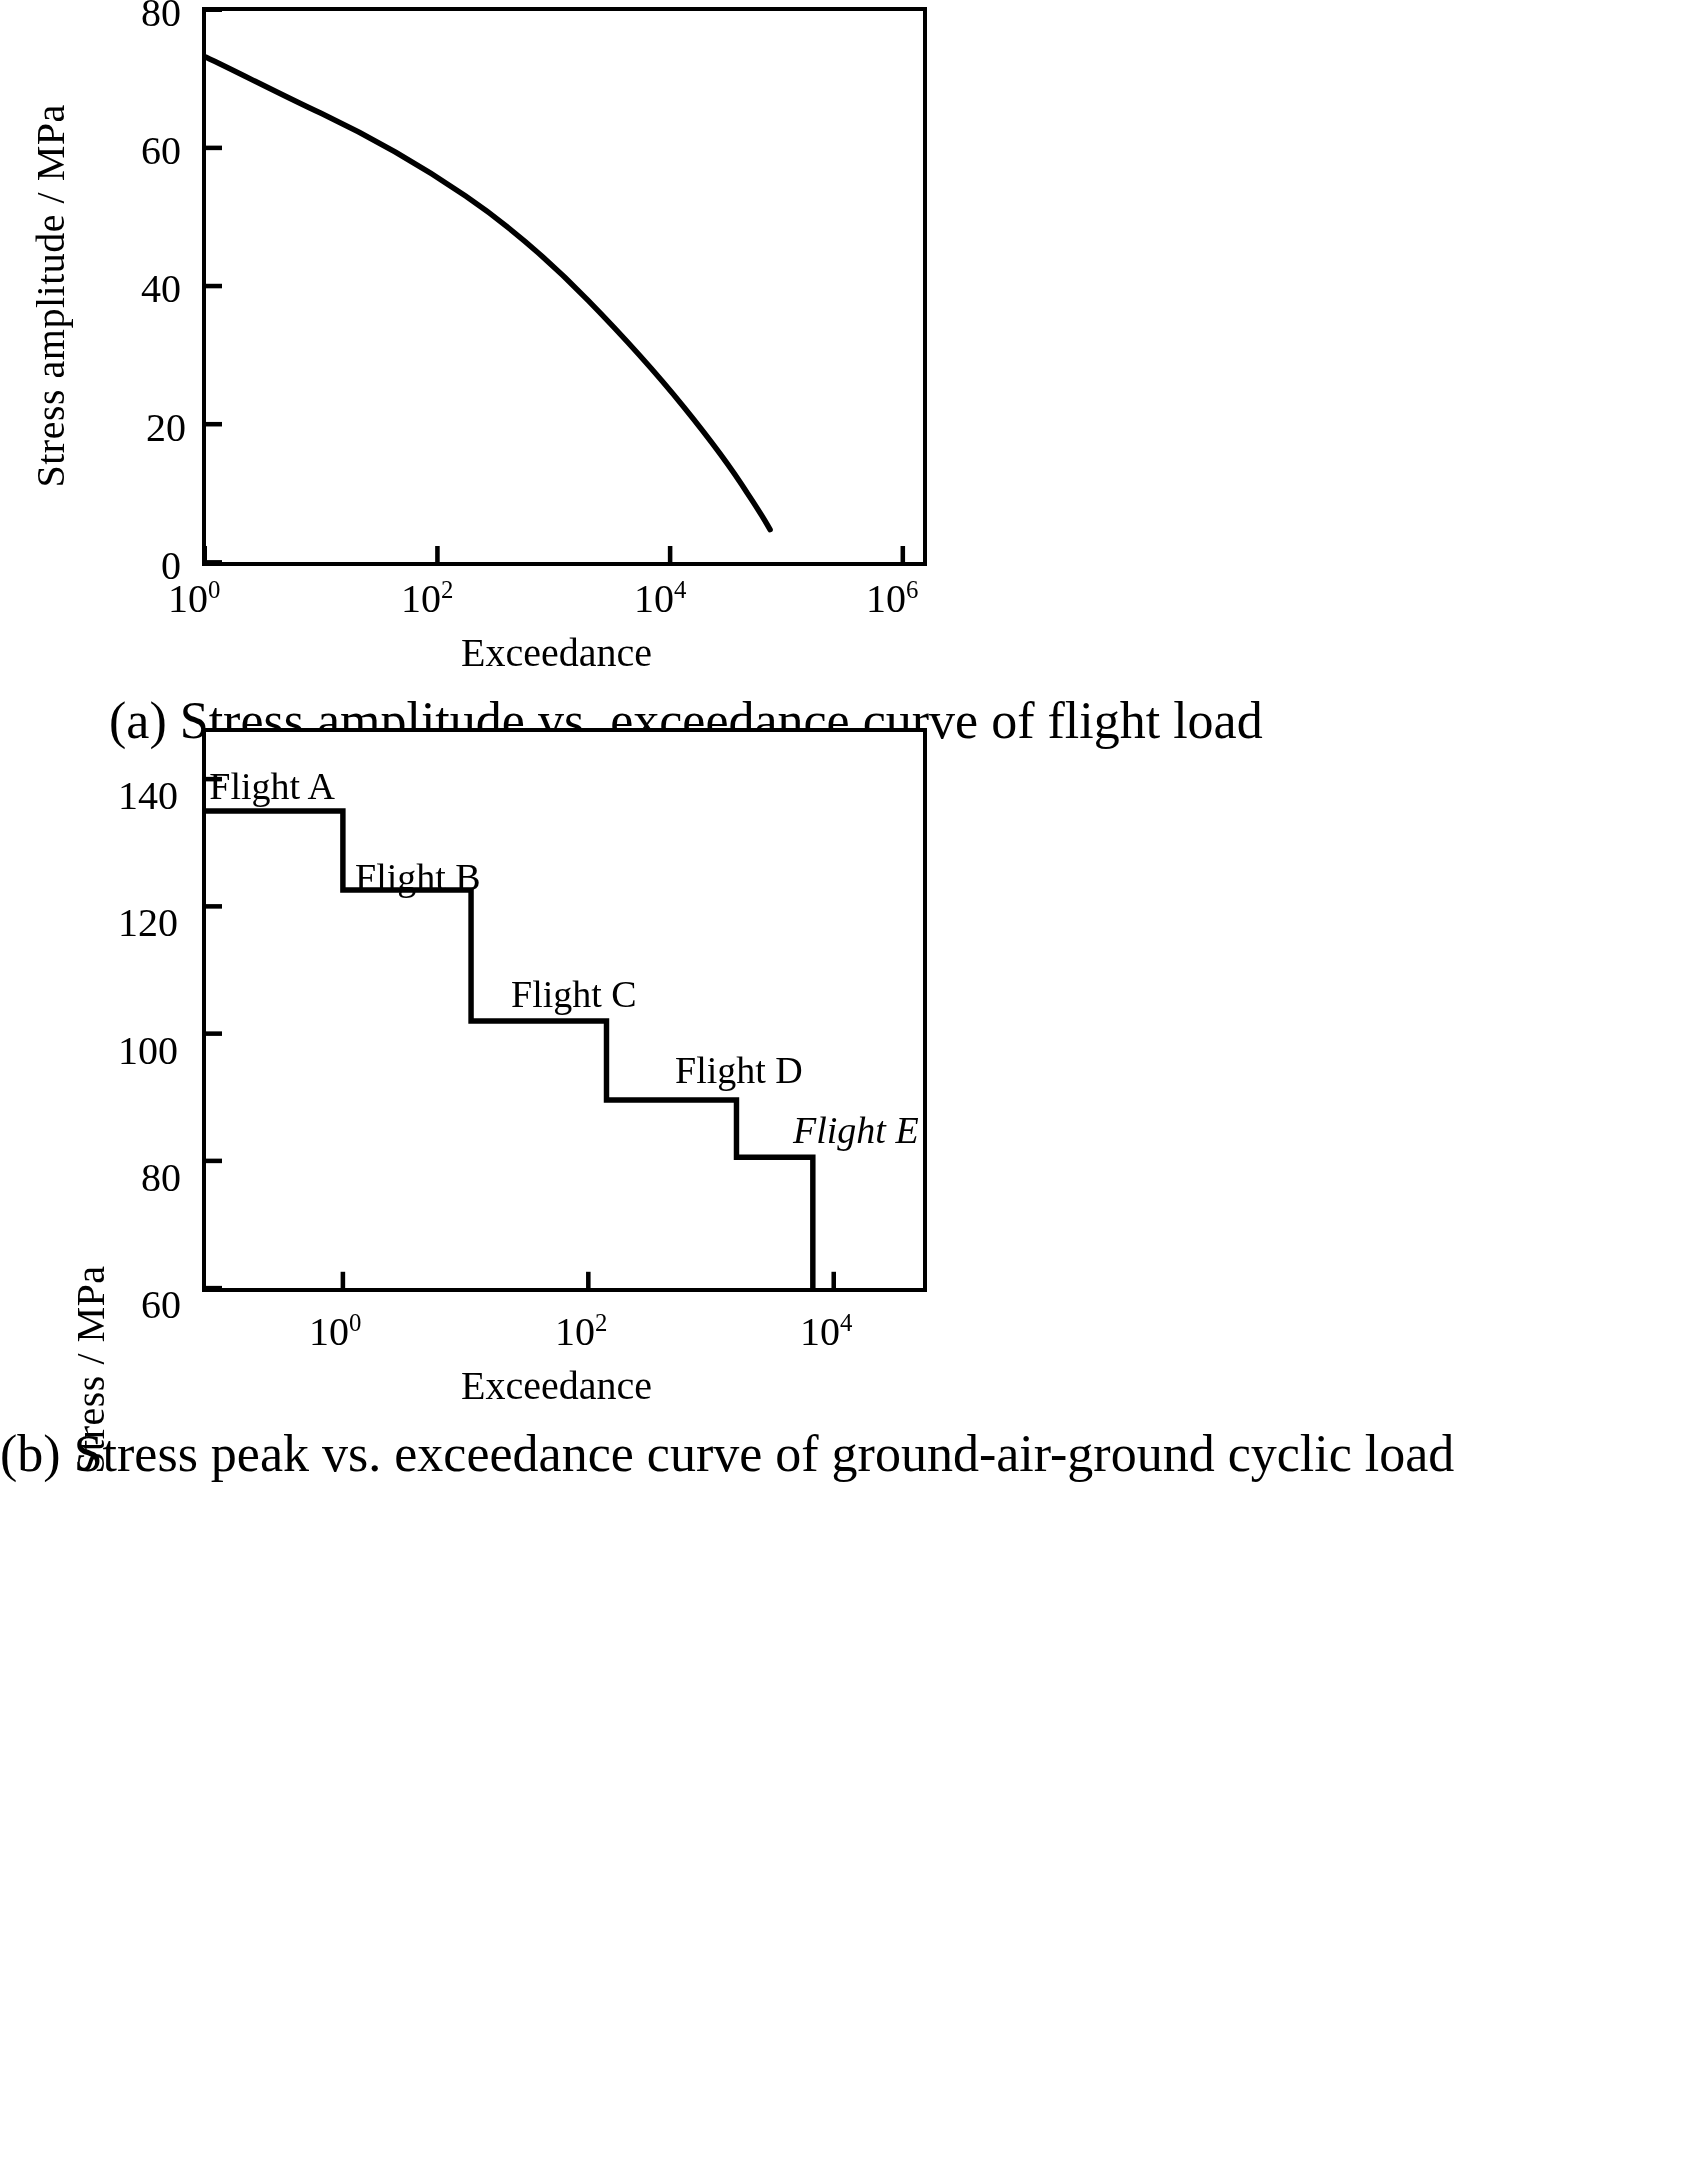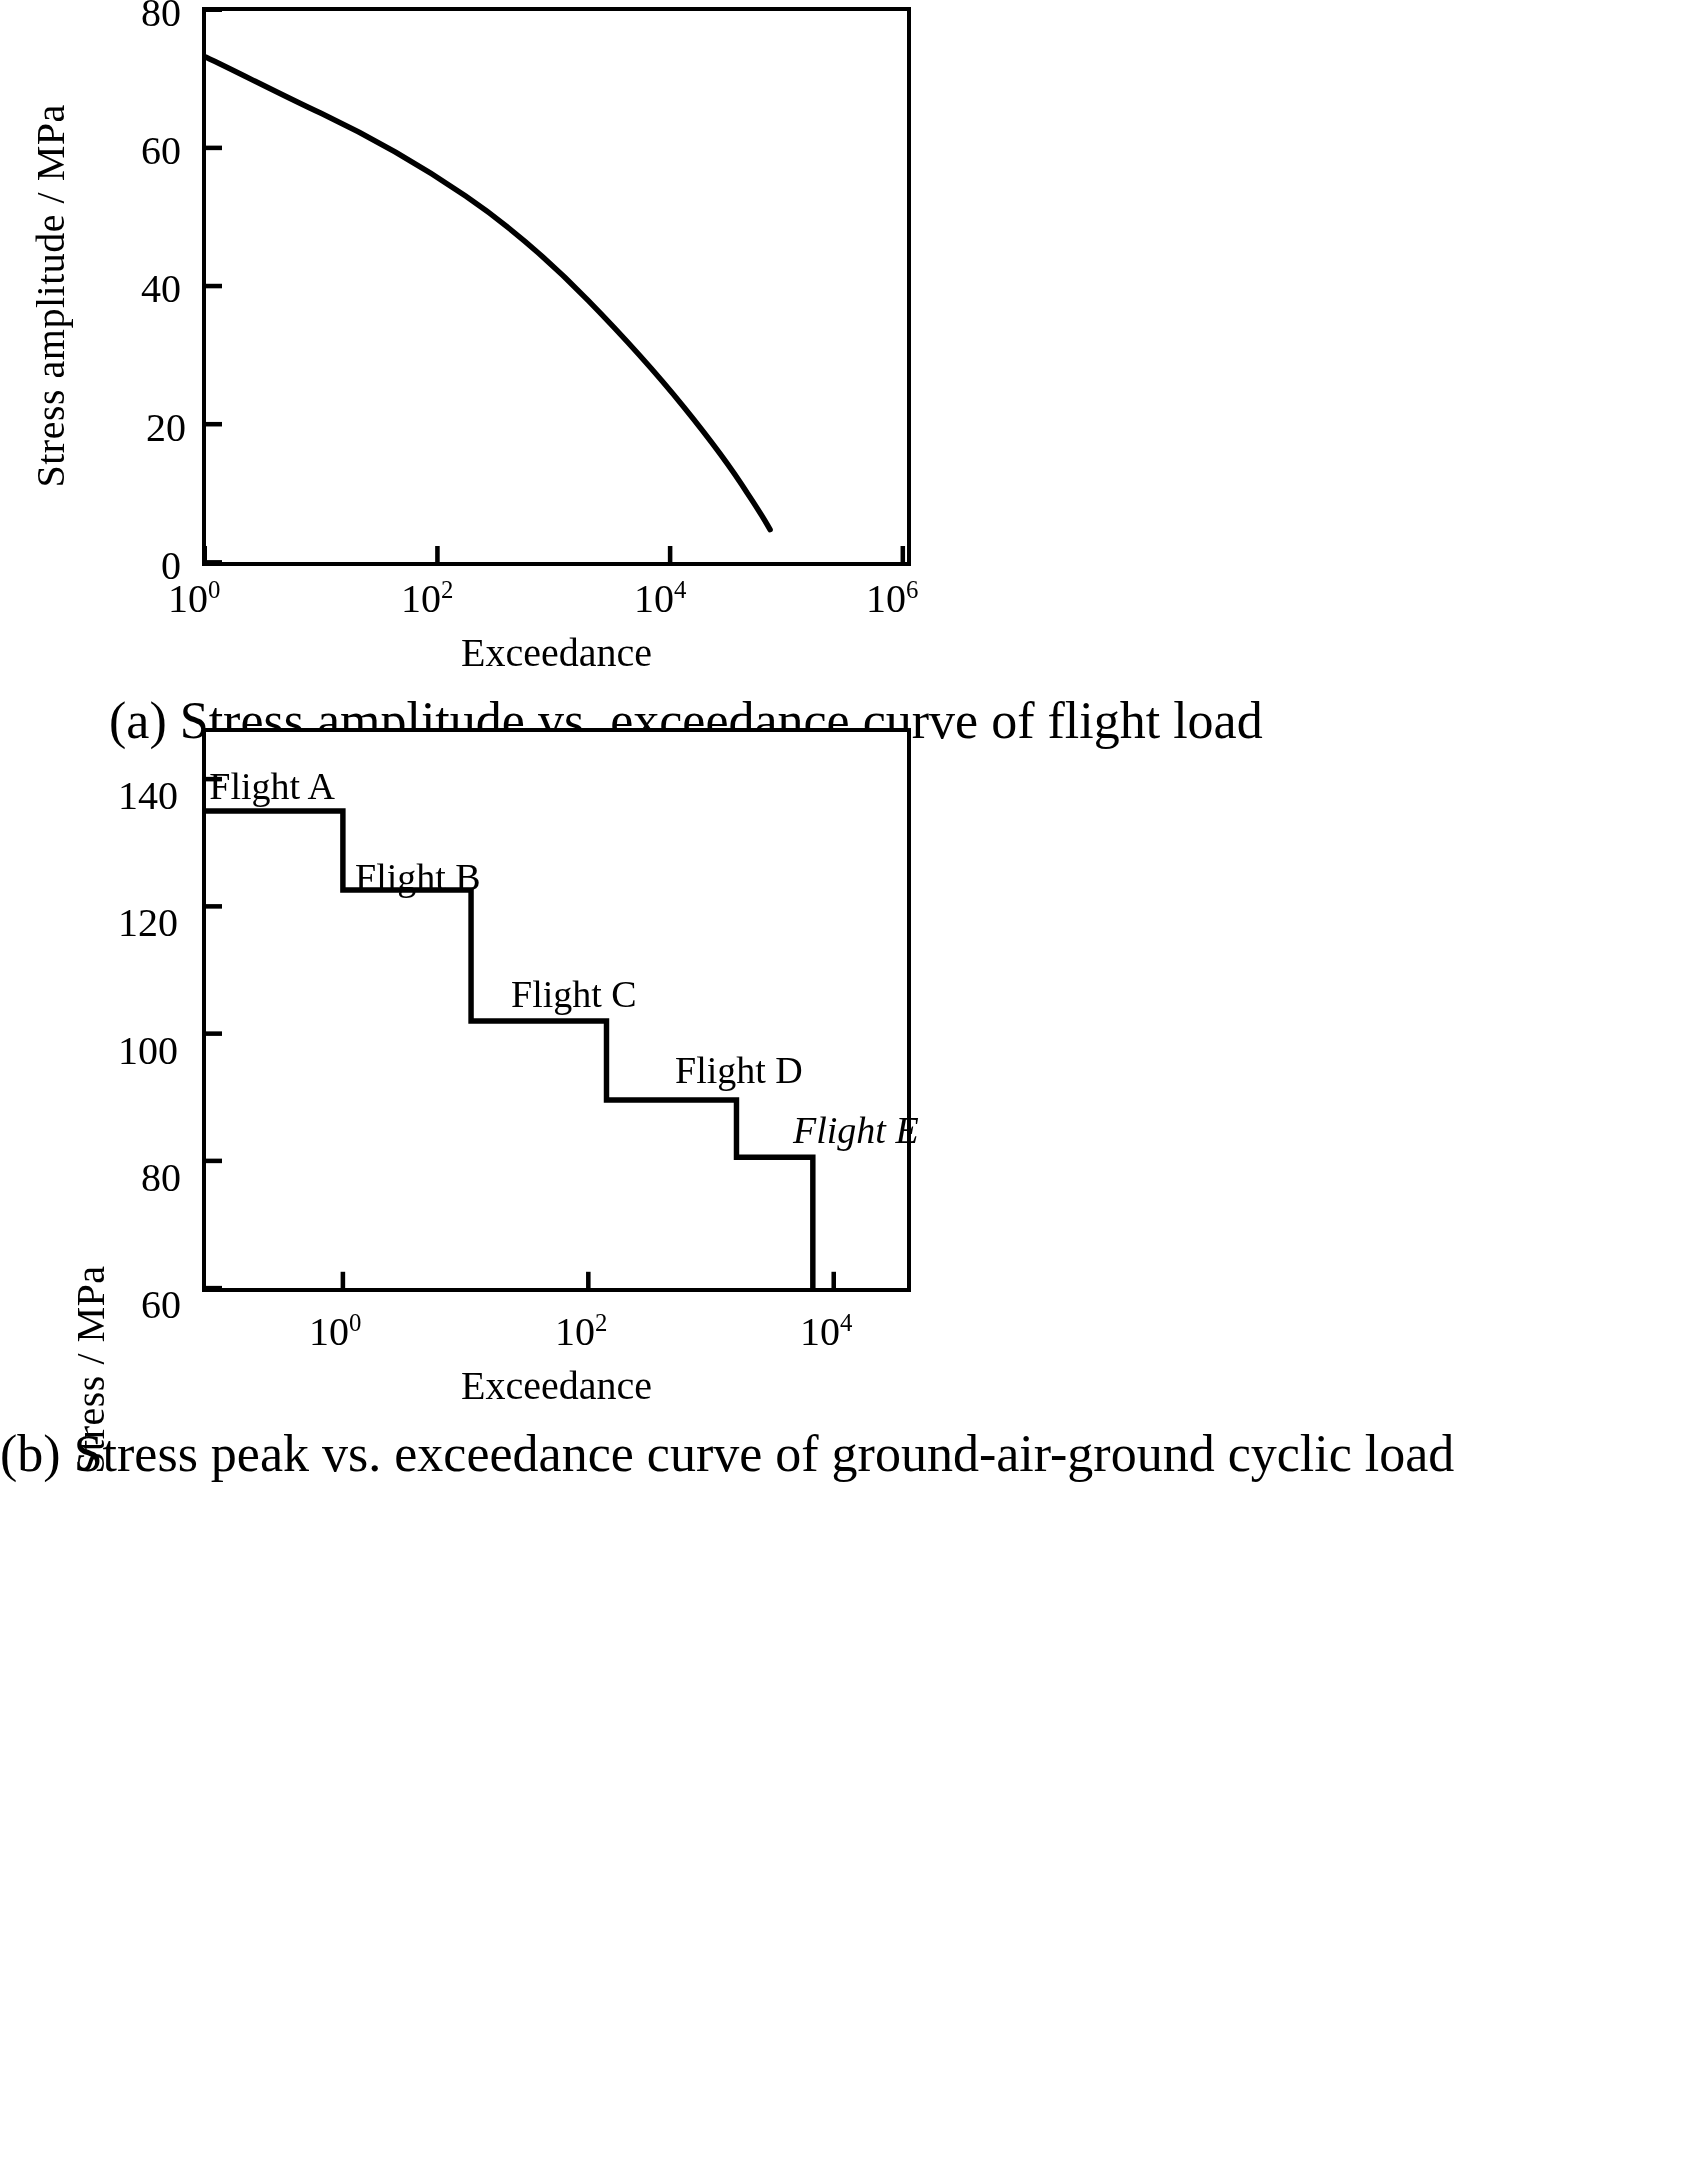--- a/index.html
+++ b/index.html
@@ -23,20 +23,21 @@
   
   .fig {
     position: absolute;
     width: 100%;
   }
   #fig-a { top: 0; left: 0; height: 1073px; }
   #fig-b { top: 1073px; left: 0; height: 1103px; }
 
   .plot-wrap {
     position: absolute;
+    padding-left: 16px;
   }
   #plot-a {
     left: 202px;
     top: 7.3px;
     width: 709px;
     height: 559px;
   }
   #plot-b {
     left: 202px;
     top: 564px;   

